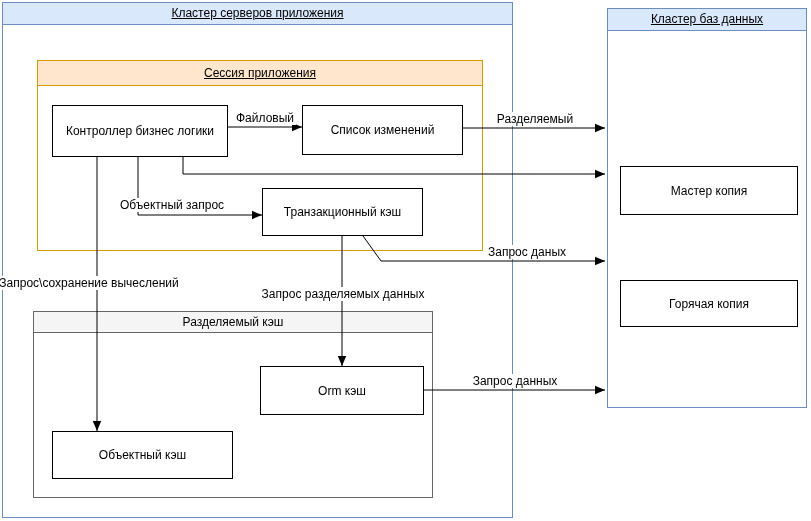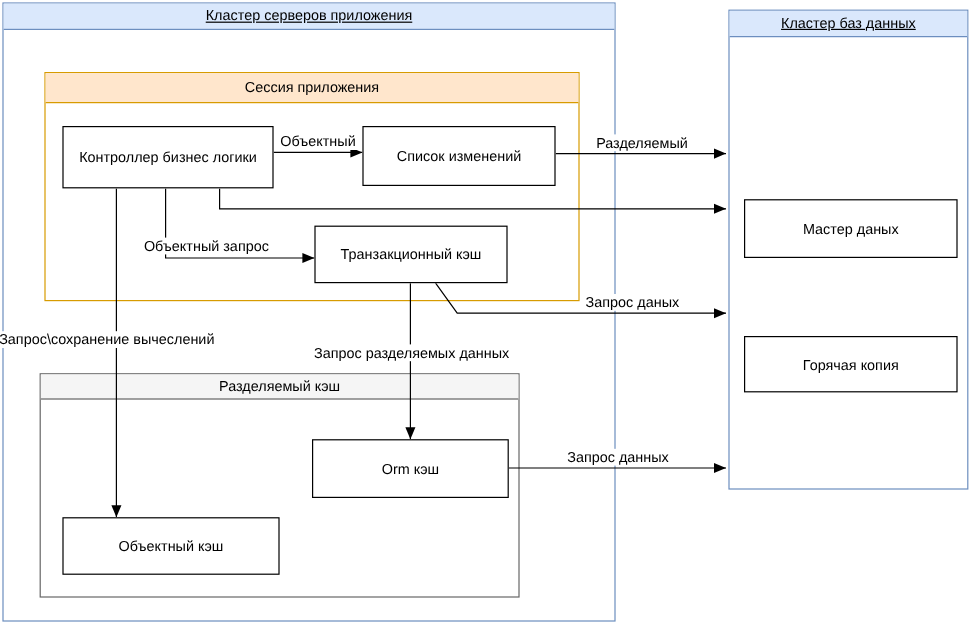--- a/index.html
+++ b/index.html
@@ -12,21 +12,21 @@
   html,body{margin:0;padding:0;background:#ffffff;}
   body{font-family:"Liberation Sans","DejaVu Sans",sans-serif;font-size:12px;color:var(--text-color);}
   .canvas{position:relative;width:811px;height:521px;background:#ffffff;overflow:hidden;}
 
   .container{position:absolute;box-sizing:border-box;background:#ffffff;z-index:1;}
   .container.blue{border:1px solid var(--blue-border);}
   .container.orange{border:1px solid var(--orange-border);}
   .container.gray{border:1px solid var(--gray-border);}
   .hdr{box-sizing:border-box;width:100%;text-align:center;overflow:hidden;white-space:nowrap;}
   .hdr.blue-hdr{background:var(--blue-fill);border-bottom:1px solid var(--blue-border);height:22px;line-height:21px;text-decoration:underline;}
-  .hdr.orange-hdr{background:var(--orange-fill);border-bottom:1px solid var(--orange-border);height:25px;line-height:24px;}
+  .hdr.orange-hdr{background:var(--orange-fill);border-bottom:1px solid var(--orange-border);height:25px;line-height:24px;text-decoration:underline;}
   .hdr.gray-hdr{background:var(--gray-fill);border-bottom:1px solid var(--gray-border);height:21px;line-height:20px;}
 
   svg.edges{position:absolute;left:0;top:0;z-index:2;pointer-events:none;}
   svg.edges polyline{fill:none;stroke:var(--edge-color);stroke-width:1;}
   .arrowhead{fill:var(--edge-color);}
 
   .node{position:absolute;box-sizing:border-box;background:var(--node-fill);border:1px solid var(--node-border);
         display:flex;align-items:center;justify-content:center;text-align:right;z-index:3;}
 
   .elabel{position:absolute;transform:translate(-50%,-50%);background:#ffffff;padding:0 2px;
@@ -67,24 +67,24 @@
     <polyline points="342,236 342,366" marker-end="url(#arrow)"></polyline>
     <polyline points="363,236 381,261 605,261" marker-end="url(#arrow)"></polyline>
     <polyline points="424,390 605,390" marker-end="url(#arrow)"></polyline>
   </svg>
 
   <div class="node" style="left:52px;top:105px;width:176px;height:52px">Контроллер бизнес логики</div>
   <div class="node" style="left:302px;top:105px;width:161px;height:50px">Список изменений</div>
   <div class="node" style="left:262px;top:188px;width:161px;height:48px">Транзакционный кэш</div>
   <div class="node" style="left:260px;top:366px;width:164px;height:49px">Orm кэш</div>
   <div class="node" style="left:52px;top:431px;width:181px;height:48px">Объектный кэш</div>
-  <div class="node" style="left:620px;top:166px;width:178px;height:49px">Мастер даных</div>
+  <div class="node" style="left:620px;top:166px;width:178px;height:49px">Мастер копия</div>
   <div class="node" style="left:620px;top:280px;width:178px;height:47px">Горячая копия</div>
 
-  <div class="elabel" style="left:265px;top:118px">Объектный</div>
+  <div class="elabel" style="left:265px;top:118px">Файловый</div>
   <div class="elabel" style="left:535px;top:119px">Разделяемый</div>
   <div class="elabel" style="left:172px;top:205px">Объектный запрос</div>
   <div class="elabel" style="left:89px;top:283px">Запрос\сохранение вычеслений</div>
   <div class="elabel" style="left:343px;top:294px">Запрос разделяемых данных</div>
   <div class="elabel" style="left:527px;top:252px">Запрос даных</div>
   <div class="elabel" style="left:515px;top:381px">Запрос данных</div>
 
 </div>
 
 </body></html>

